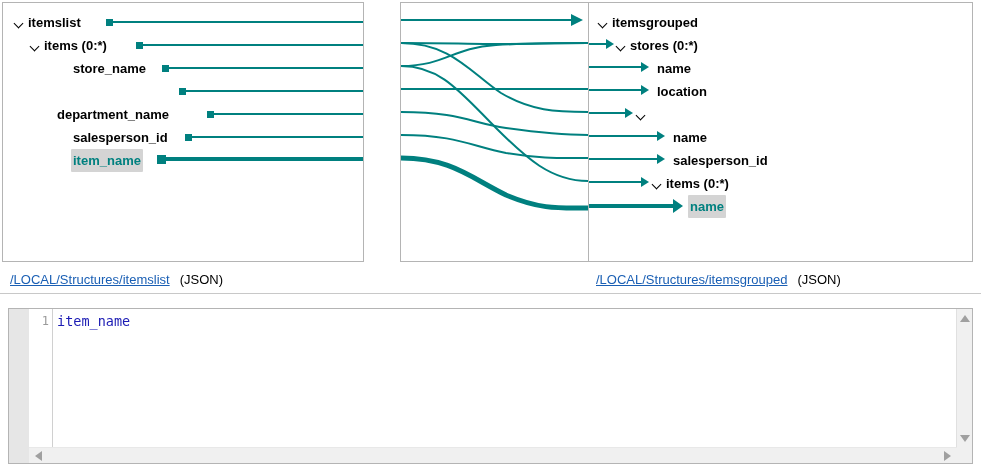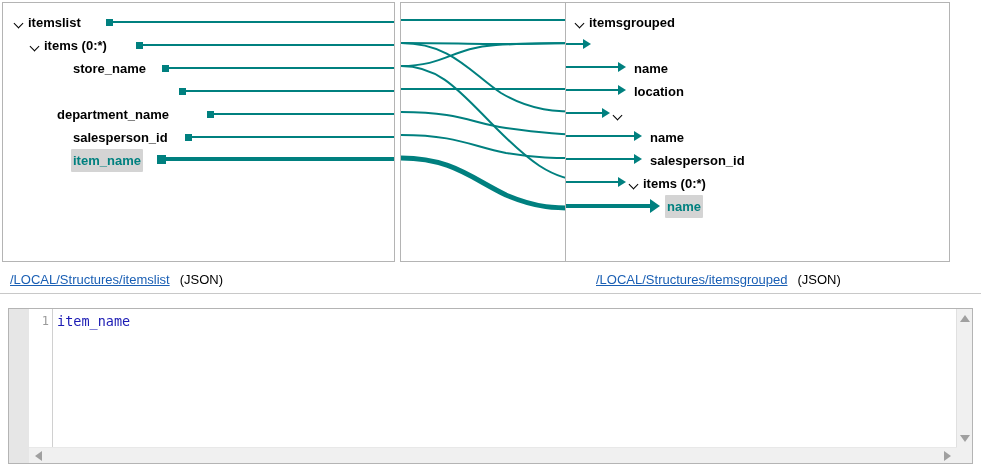--- a/index.html
+++ b/index.html
@@ -27,23 +27,23 @@
 
   .tree-panel {
     position: absolute;
     top: 2px;
     height: 260px;
     background: #ffffff;
     border: 1px solid #b4b4b4;
     box-sizing: border-box;
     overflow: hidden;
   }
-  #left-panel  { left: 2px;   width: 393px; }
+  #left-panel  { left: 2px;   width: 362px; }
   #mid-panel   { left: 400px; width: 189px; }
-  #right-panel { left: 565px; width: 385px; }
+  #right-panel { left: 588px; width: 385px; }
 
   .tree-row {
     position: absolute;
     left: 0;
     height: 23px;
     line-height: 23px;
     white-space: nowrap;
     font-weight: bold;
     font-size: 13px;
     color: #000;
@@ -313,20 +313,23 @@
   </div>
 
   <div id="right-panel" class="tree-panel">
 
     <div class="tree-row" style="top:8px; left:8px;">
       <span class="chev"></span><span class="node-label">itemsgrouped</span>
     </div>
 
     <div class="hline" style="left:0px; top:40px; width:18px;"></div>
     <div class="arrow" style="left:17px; top:36px;"></div>
+    <div class="tree-row" style="top:31px; left:26px;">
+      <span class="chev"></span><span class="node-label">stores (0:*)</span>
+    </div>
 
     <div class="hline" style="left:0px; top:63px; width:53px;"></div>
     <div class="arrow" style="left:52px; top:59px;"></div>
     <div class="tree-row" style="top:54px; left:66px;">
       <span class="node-label">name</span>
     </div>
 
     <div class="hline" style="left:0px; top:86px; width:53px;"></div>
     <div class="arrow" style="left:52px; top:82px;"></div>
     <div class="tree-row" style="top:77px; left:66px;">

